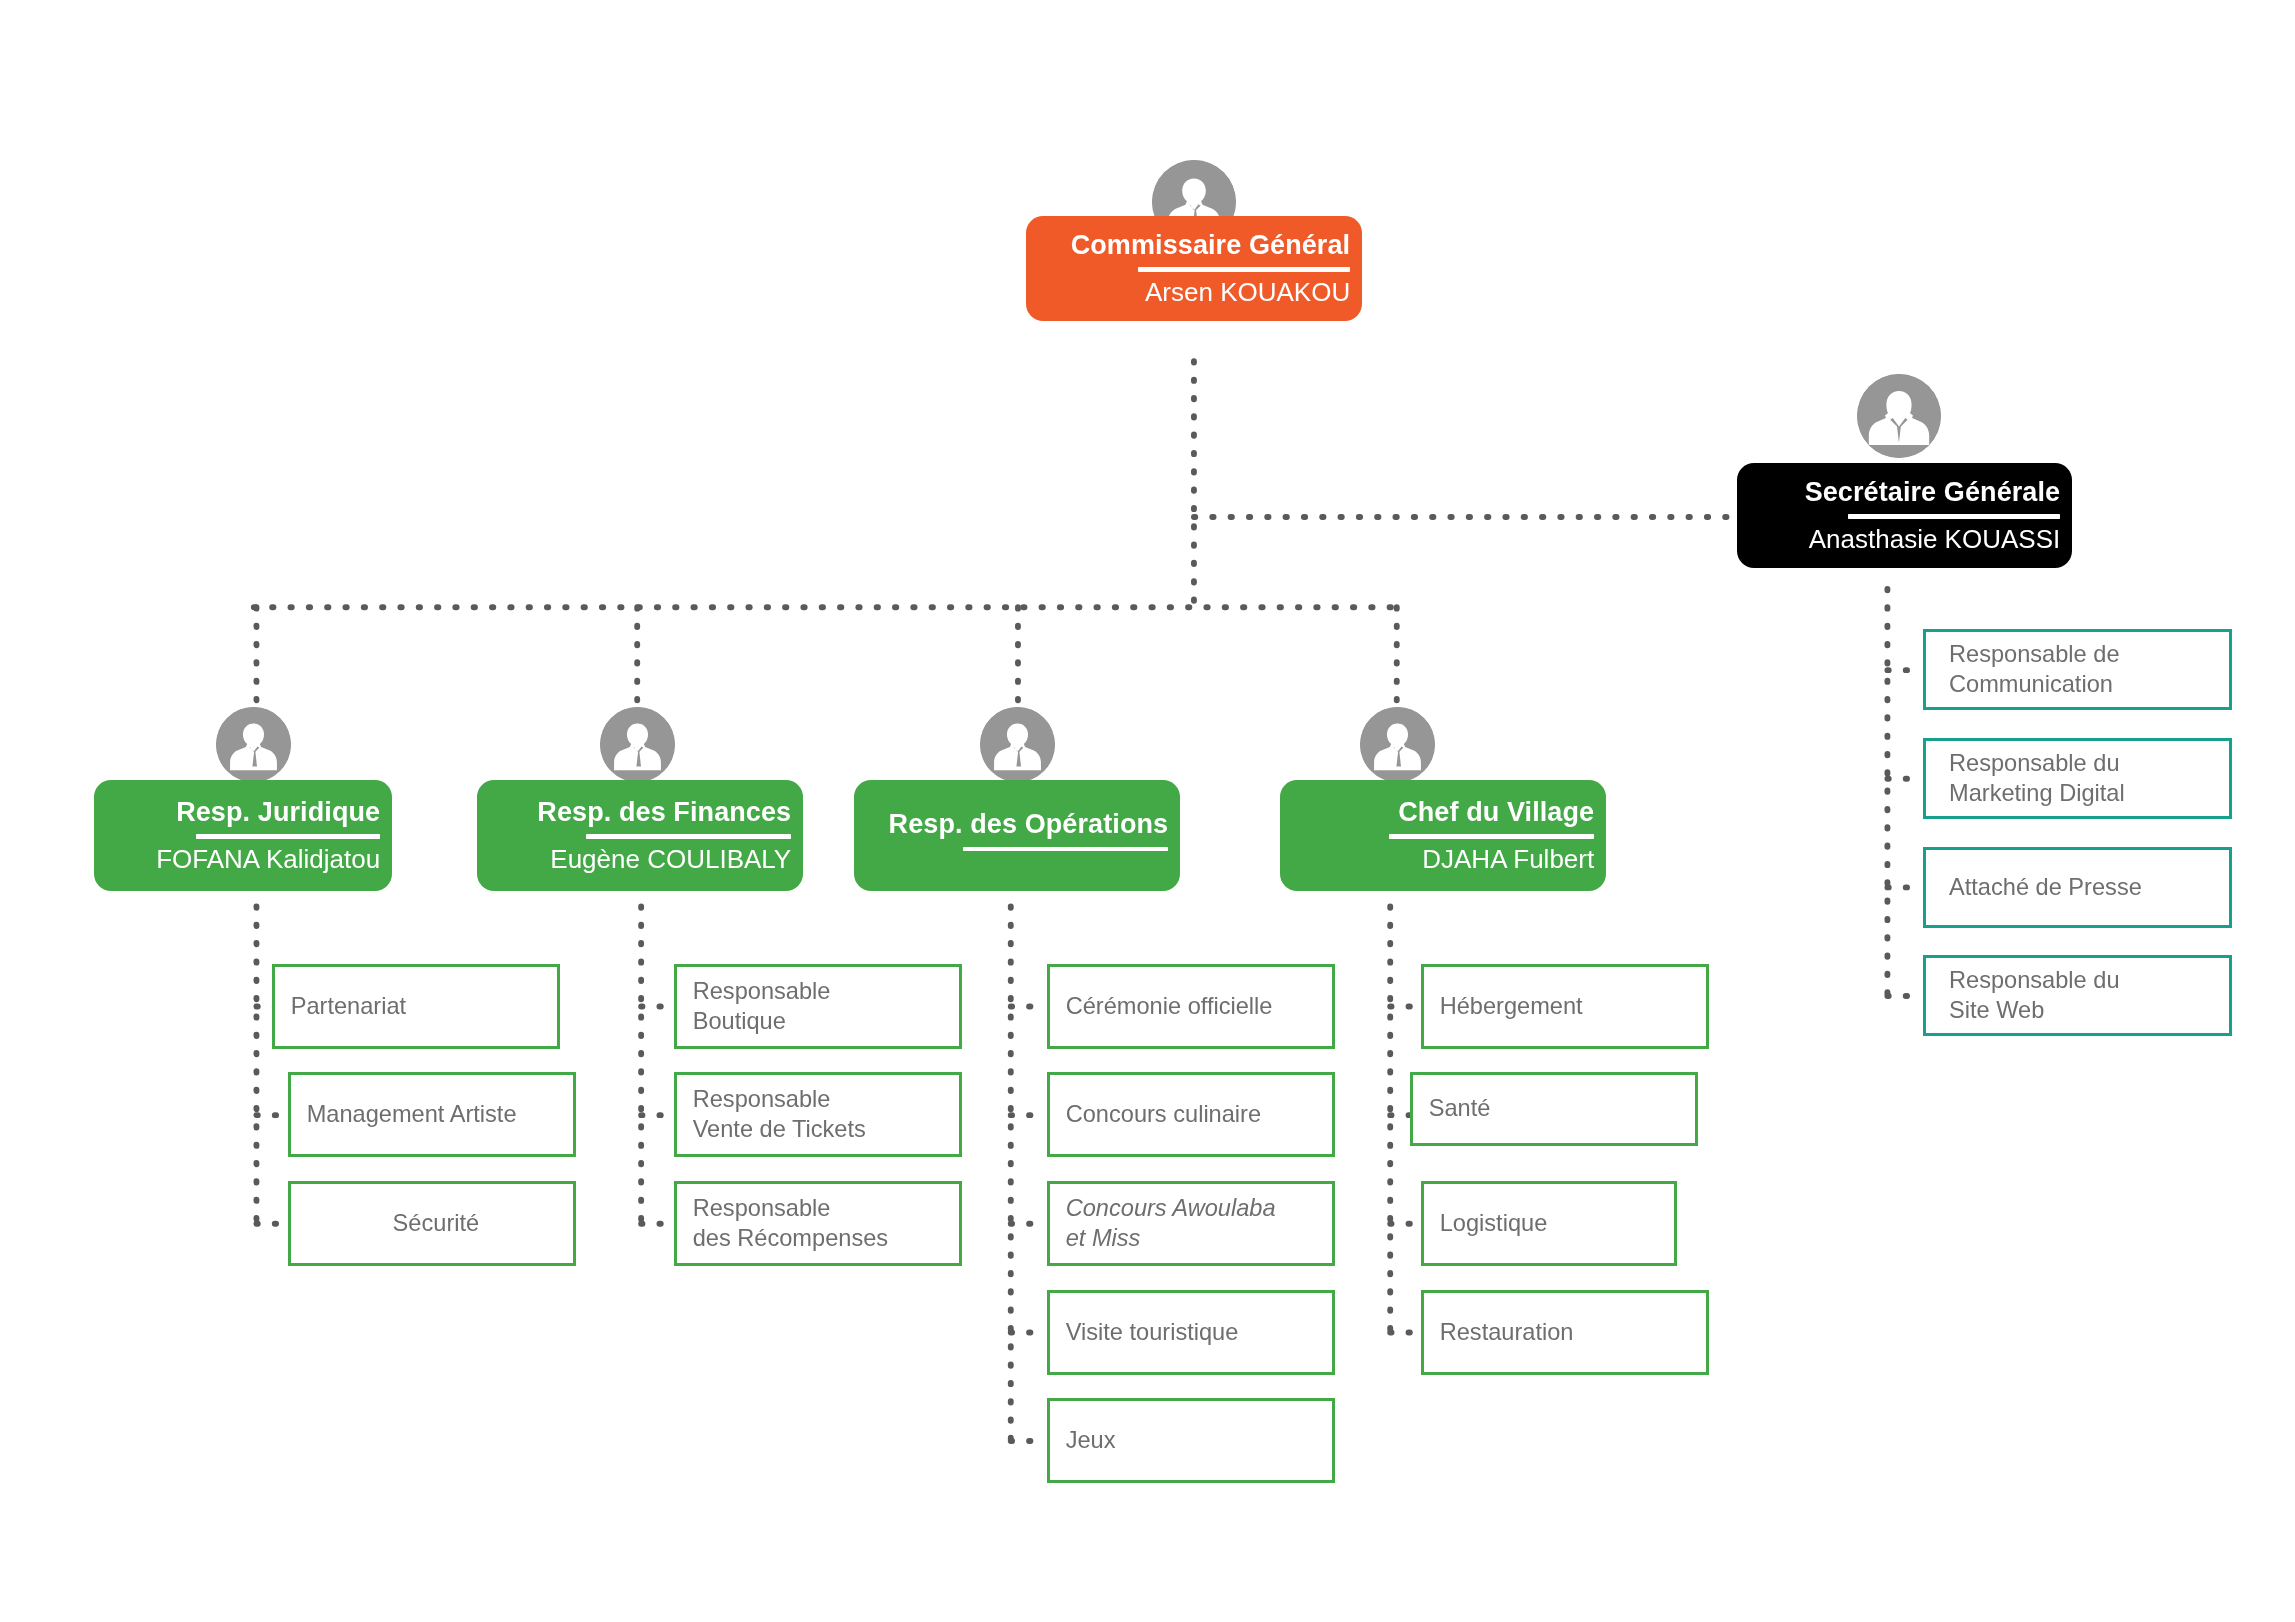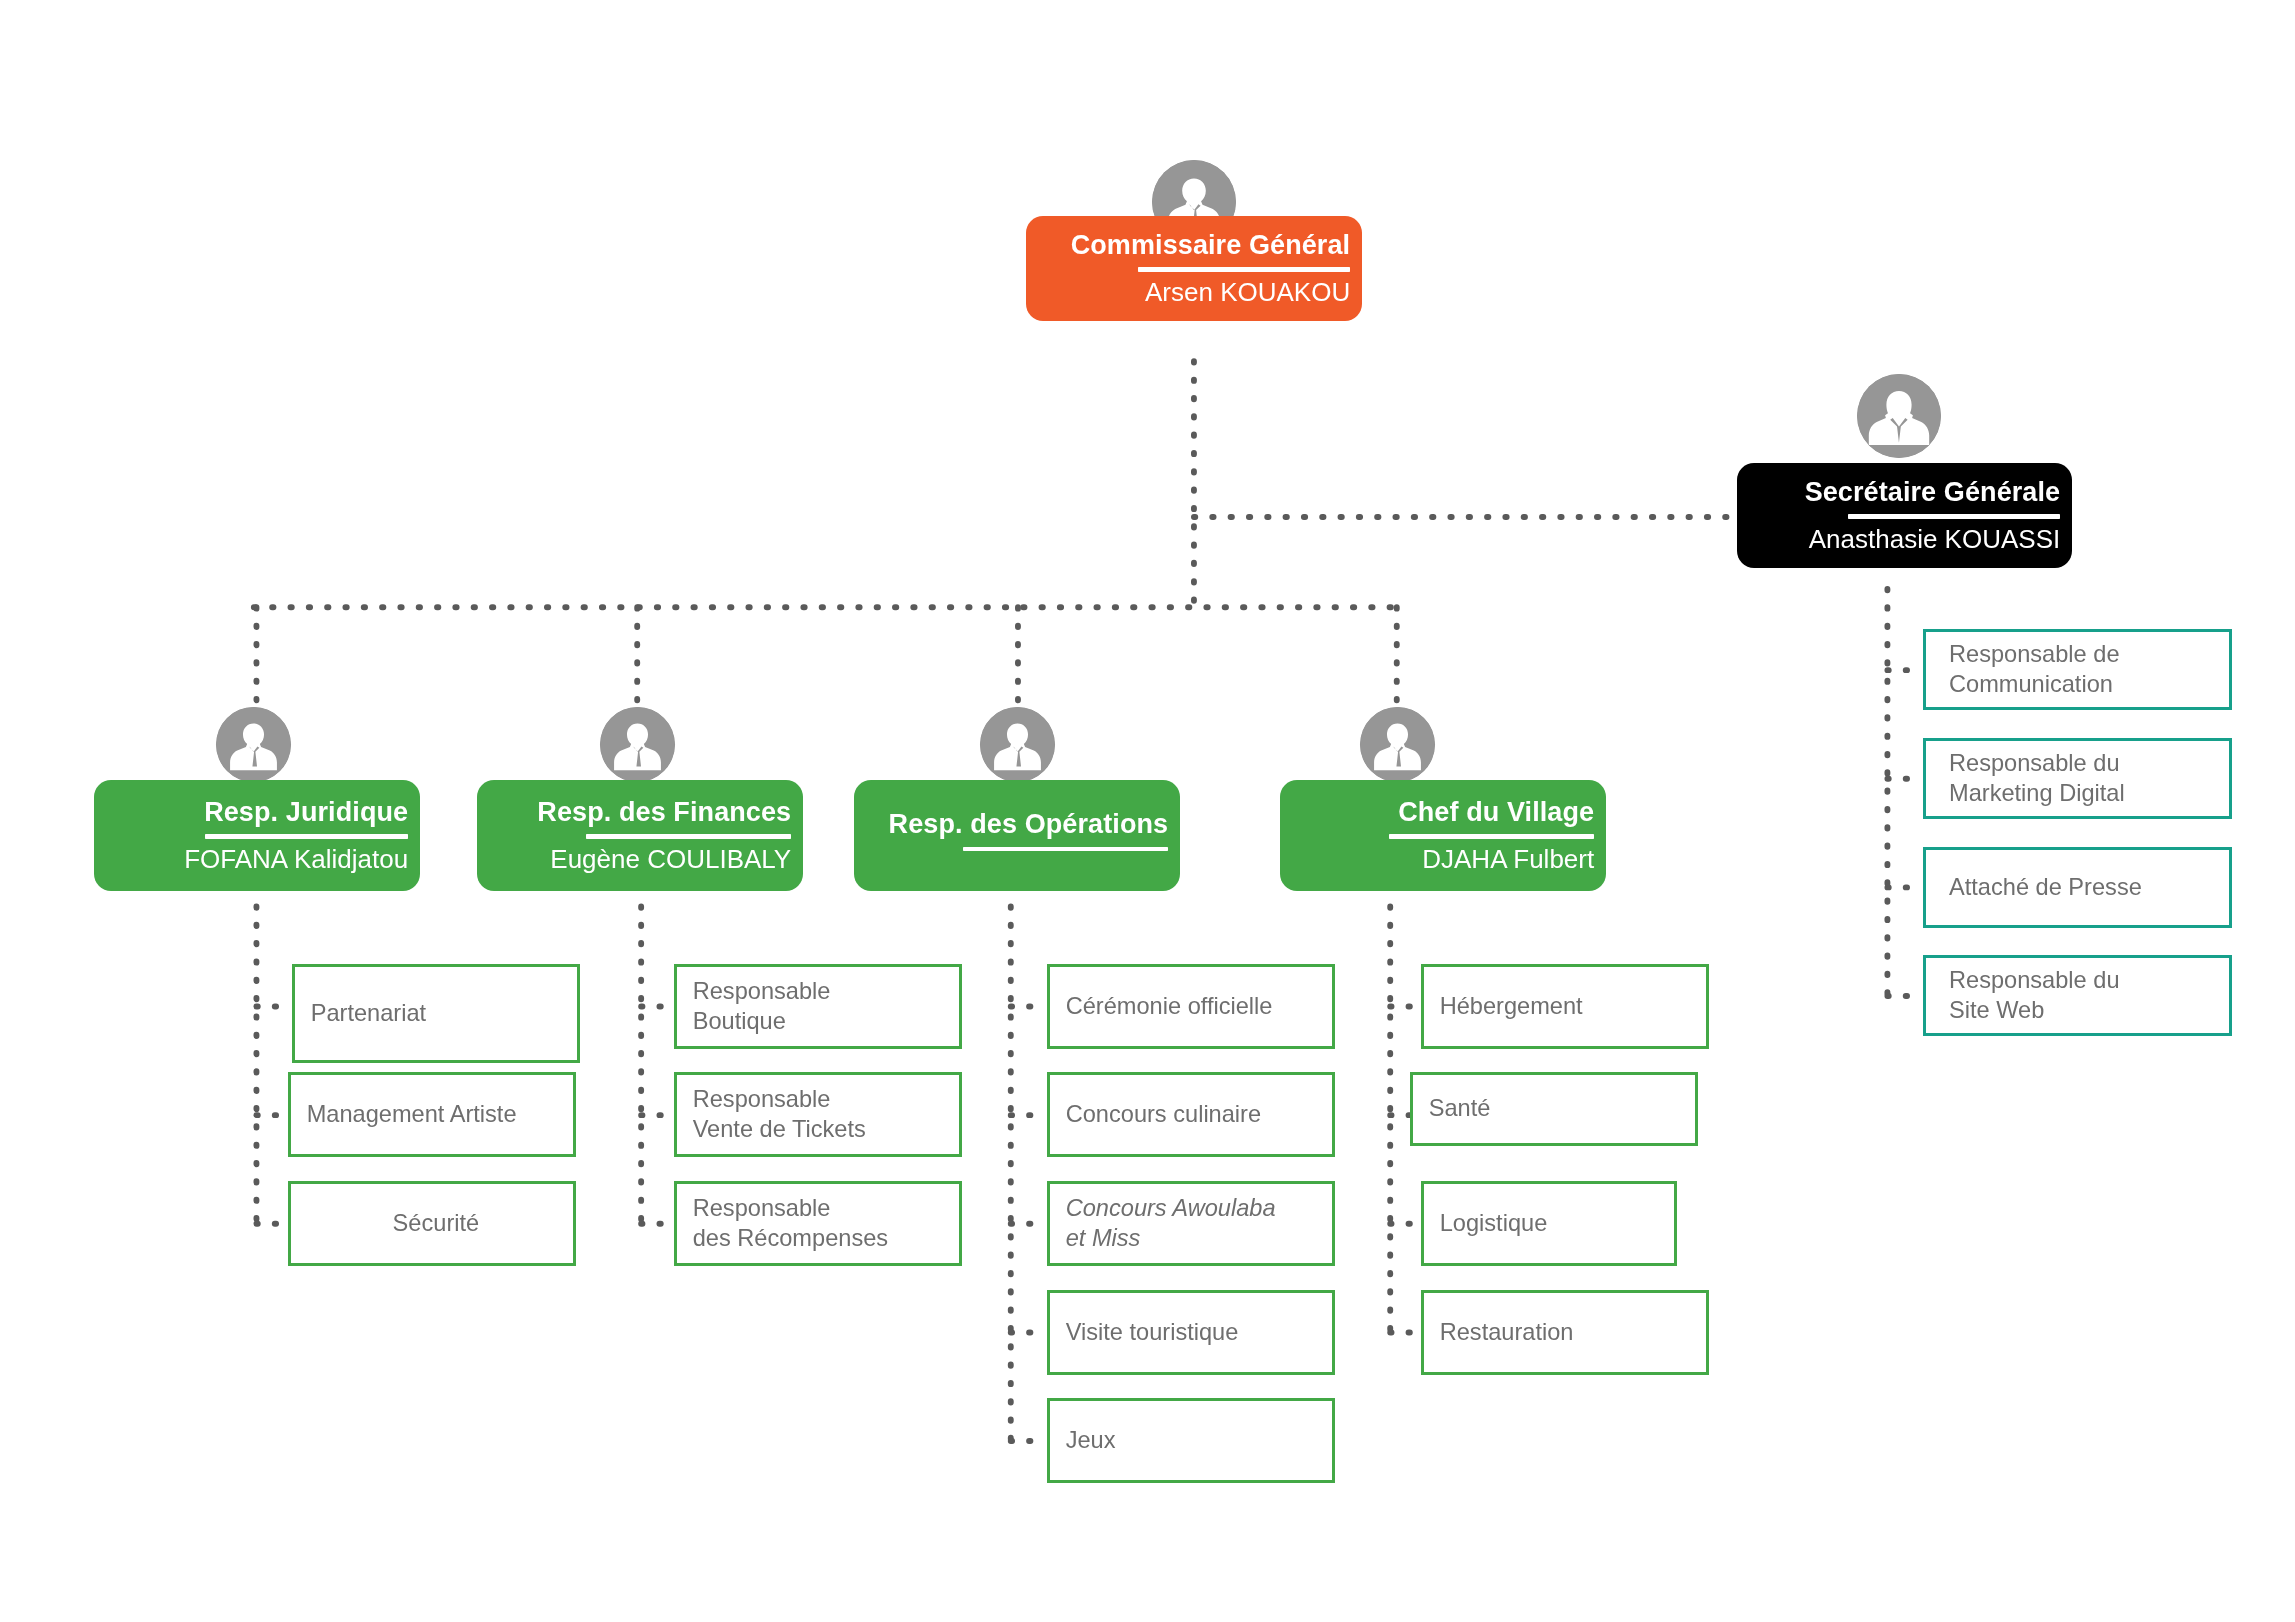--- a/index.html
+++ b/index.html
@@ -171,21 +171,21 @@
     <div class="pname">Anasthasie KOUASSI</div>
   </div>
 
   <div class="avatar" style="left:216px; top:707px; width:75px; height:75px;">
     <svg viewBox="0 0 64 64" aria-hidden="true">
       <circle cx="32" cy="32" r="32" fill="#969696"></circle>
       <path fill="#ffffff" d="M32 14c-5.2 0-9 4-9 9.4 0 3.3 1.4 6.3 3.6 8.1l-1.1 2.6-7.4 3.1C14.6 38.8 12 42.8 12 47.4V54h40v-6.6c0-4.6-2.6-8.6-6.1-10.2l-7.4-3.1-1.1-2.6c2.2-1.8 3.6-4.8 3.6-8.1C41 18 37.2 14 32 14z"></path>
       <path fill="#969696" d="M28.6 33.8 32 38.2l3.4-4.4 1.6 1-3.4 3.3 1.4 12.6h-3.9l1.4-12.6-3.5-3.3z"></path>
     </svg>
   </div>
-  <div class="person-node node-green" style="left:94px; top:780px; width:326px; height:111px;padding-left:16px;">
+  <div class="person-node node-green" style="left:94px; top:780px; width:298px; height:111px;padding-left:16px;">
     <div class="role">Resp. Juridique</div>
     <div class="rule"></div>
     <div class="pname">FOFANA Kalidjatou</div>
   </div>
 
   <div class="avatar" style="left:600px; top:707px; width:75px; height:75px;">
     <svg viewBox="0 0 64 64" aria-hidden="true">
       <circle cx="32" cy="32" r="32" fill="#969696"></circle>
       <path fill="#ffffff" d="M32 14c-5.2 0-9 4-9 9.4 0 3.3 1.4 6.3 3.6 8.1l-1.1 2.6-7.4 3.1C14.6 38.8 12 42.8 12 47.4V54h40v-6.6c0-4.6-2.6-8.6-6.1-10.2l-7.4-3.1-1.1-2.6c2.2-1.8 3.6-4.8 3.6-8.1C41 18 37.2 14 32 14z"></path>
       <path fill="#969696" d="M28.6 33.8 32 38.2l3.4-4.4 1.6 1-3.4 3.3 1.4 12.6h-3.9l1.4-12.6-3.5-3.3z"></path>
@@ -216,21 +216,21 @@
       <path fill="#ffffff" d="M32 14c-5.2 0-9 4-9 9.4 0 3.3 1.4 6.3 3.6 8.1l-1.1 2.6-7.4 3.1C14.6 38.8 12 42.8 12 47.4V54h40v-6.6c0-4.6-2.6-8.6-6.1-10.2l-7.4-3.1-1.1-2.6c2.2-1.8 3.6-4.8 3.6-8.1C41 18 37.2 14 32 14z"></path>
       <path fill="#969696" d="M28.6 33.8 32 38.2l3.4-4.4 1.6 1-3.4 3.3 1.4 12.6h-3.9l1.4-12.6-3.5-3.3z"></path>
     </svg>
   </div>
   <div class="person-node node-green" style="left:1234px; top:780px; width:326px; height:111px;margin-left:46px;">
     <div class="role">Chef du Village</div>
     <div class="rule"></div>
     <div class="pname">DJAHA Fulbert</div>
   </div>
 
-  <div class="leaf leaf-green" style="left:292px; top:964px; width:288px; height:99px;text-align:center;">
+  <div class="leaf leaf-green" style="left:272px; top:964px; width:288px; height:85px;text-align:center;">
     <span>Partenariat</span>
   </div>
   <div class="leaf leaf-green" style="left:288px; top:1072px; width:288px; height:85px;">
     <span>Management Artiste</span>
   </div>
   <div class="leaf leaf-green" style="left:288px; top:1181px; width:288px; height:85px;justify-content:center;">
     <span>Sécurité</span>
   </div>
 
   <div class="leaf leaf-green" style="left:674px; top:964px; width:288px; height:85px;">

